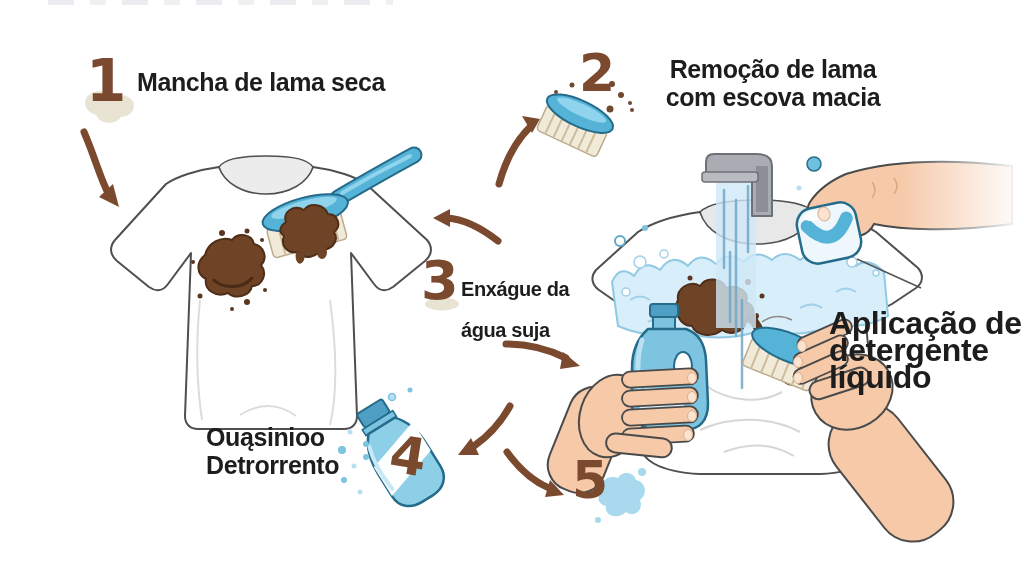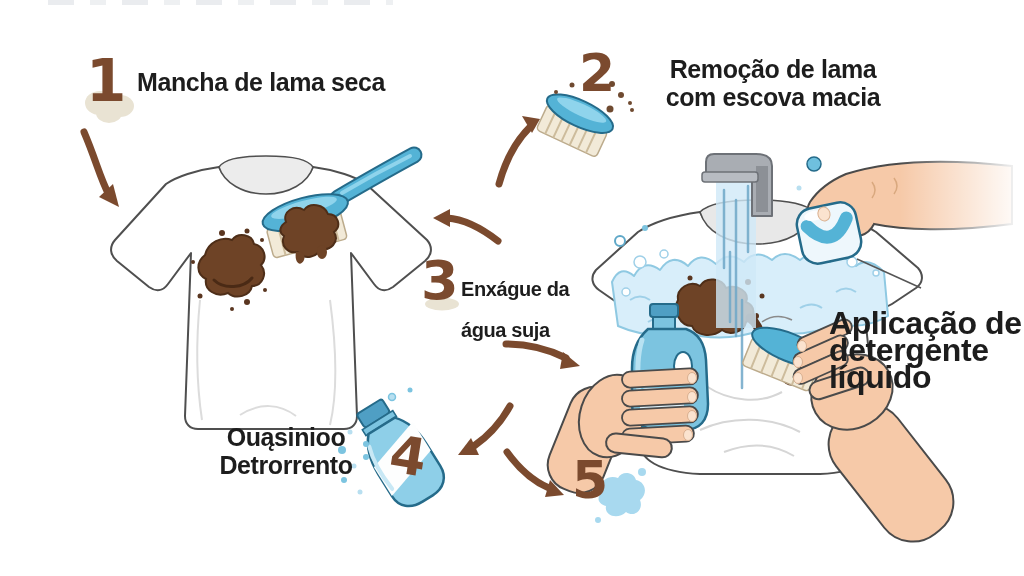--- a/index.html
+++ b/index.html
@@ -11,21 +11,21 @@
   .num{position:absolute;font-family:"DejaVu Sans",sans-serif;font-weight:700;color:#7b4a2e;line-height:1;}
   .s1n{left:86px;top:52px;font-size:58px;}
   .s2n{left:579px;top:47px;font-size:52px;}
   .s3n{left:421px;top:254px;font-size:54px;}
   .s4n{left:390px;top:430px;font-size:52px;transform:rotate(9deg);}
   .s5n{left:572px;top:454px;font-size:52px;}
   .lbl{position:absolute;font-weight:700;color:#1d1d1d;white-space:pre-line;letter-spacing:-0.4px;}
   .s1l{left:137px;top:68px;font-size:25px;line-height:28px;}
   .s2l{left:642px;top:55px;width:262px;text-align:center;font-size:25px;line-height:28px;}
   .s3l{left:461px;top:269px;font-size:20px;line-height:41px;}
-  .s4l{left:206px;top:423px;width:160px;text-align:center;font-size:25px;line-height:28px;}
+  .s4l{left:206px;top:423px;width:160px;font-size:25px;line-height:28px;}
   .s5l{left:631px;top:461px;font-size:26px;line-height:28px;}
   .note{left:829px;top:280px;font-size:32px;line-height:27px;margin-top:30px;}
 </style>
 </head>
 <body>
 
 <div id="canvas">
 
 <svg id="scene" viewBox="0 0 1024 576" xmlns="http://www.w3.org/2000/svg">
   <defs>

